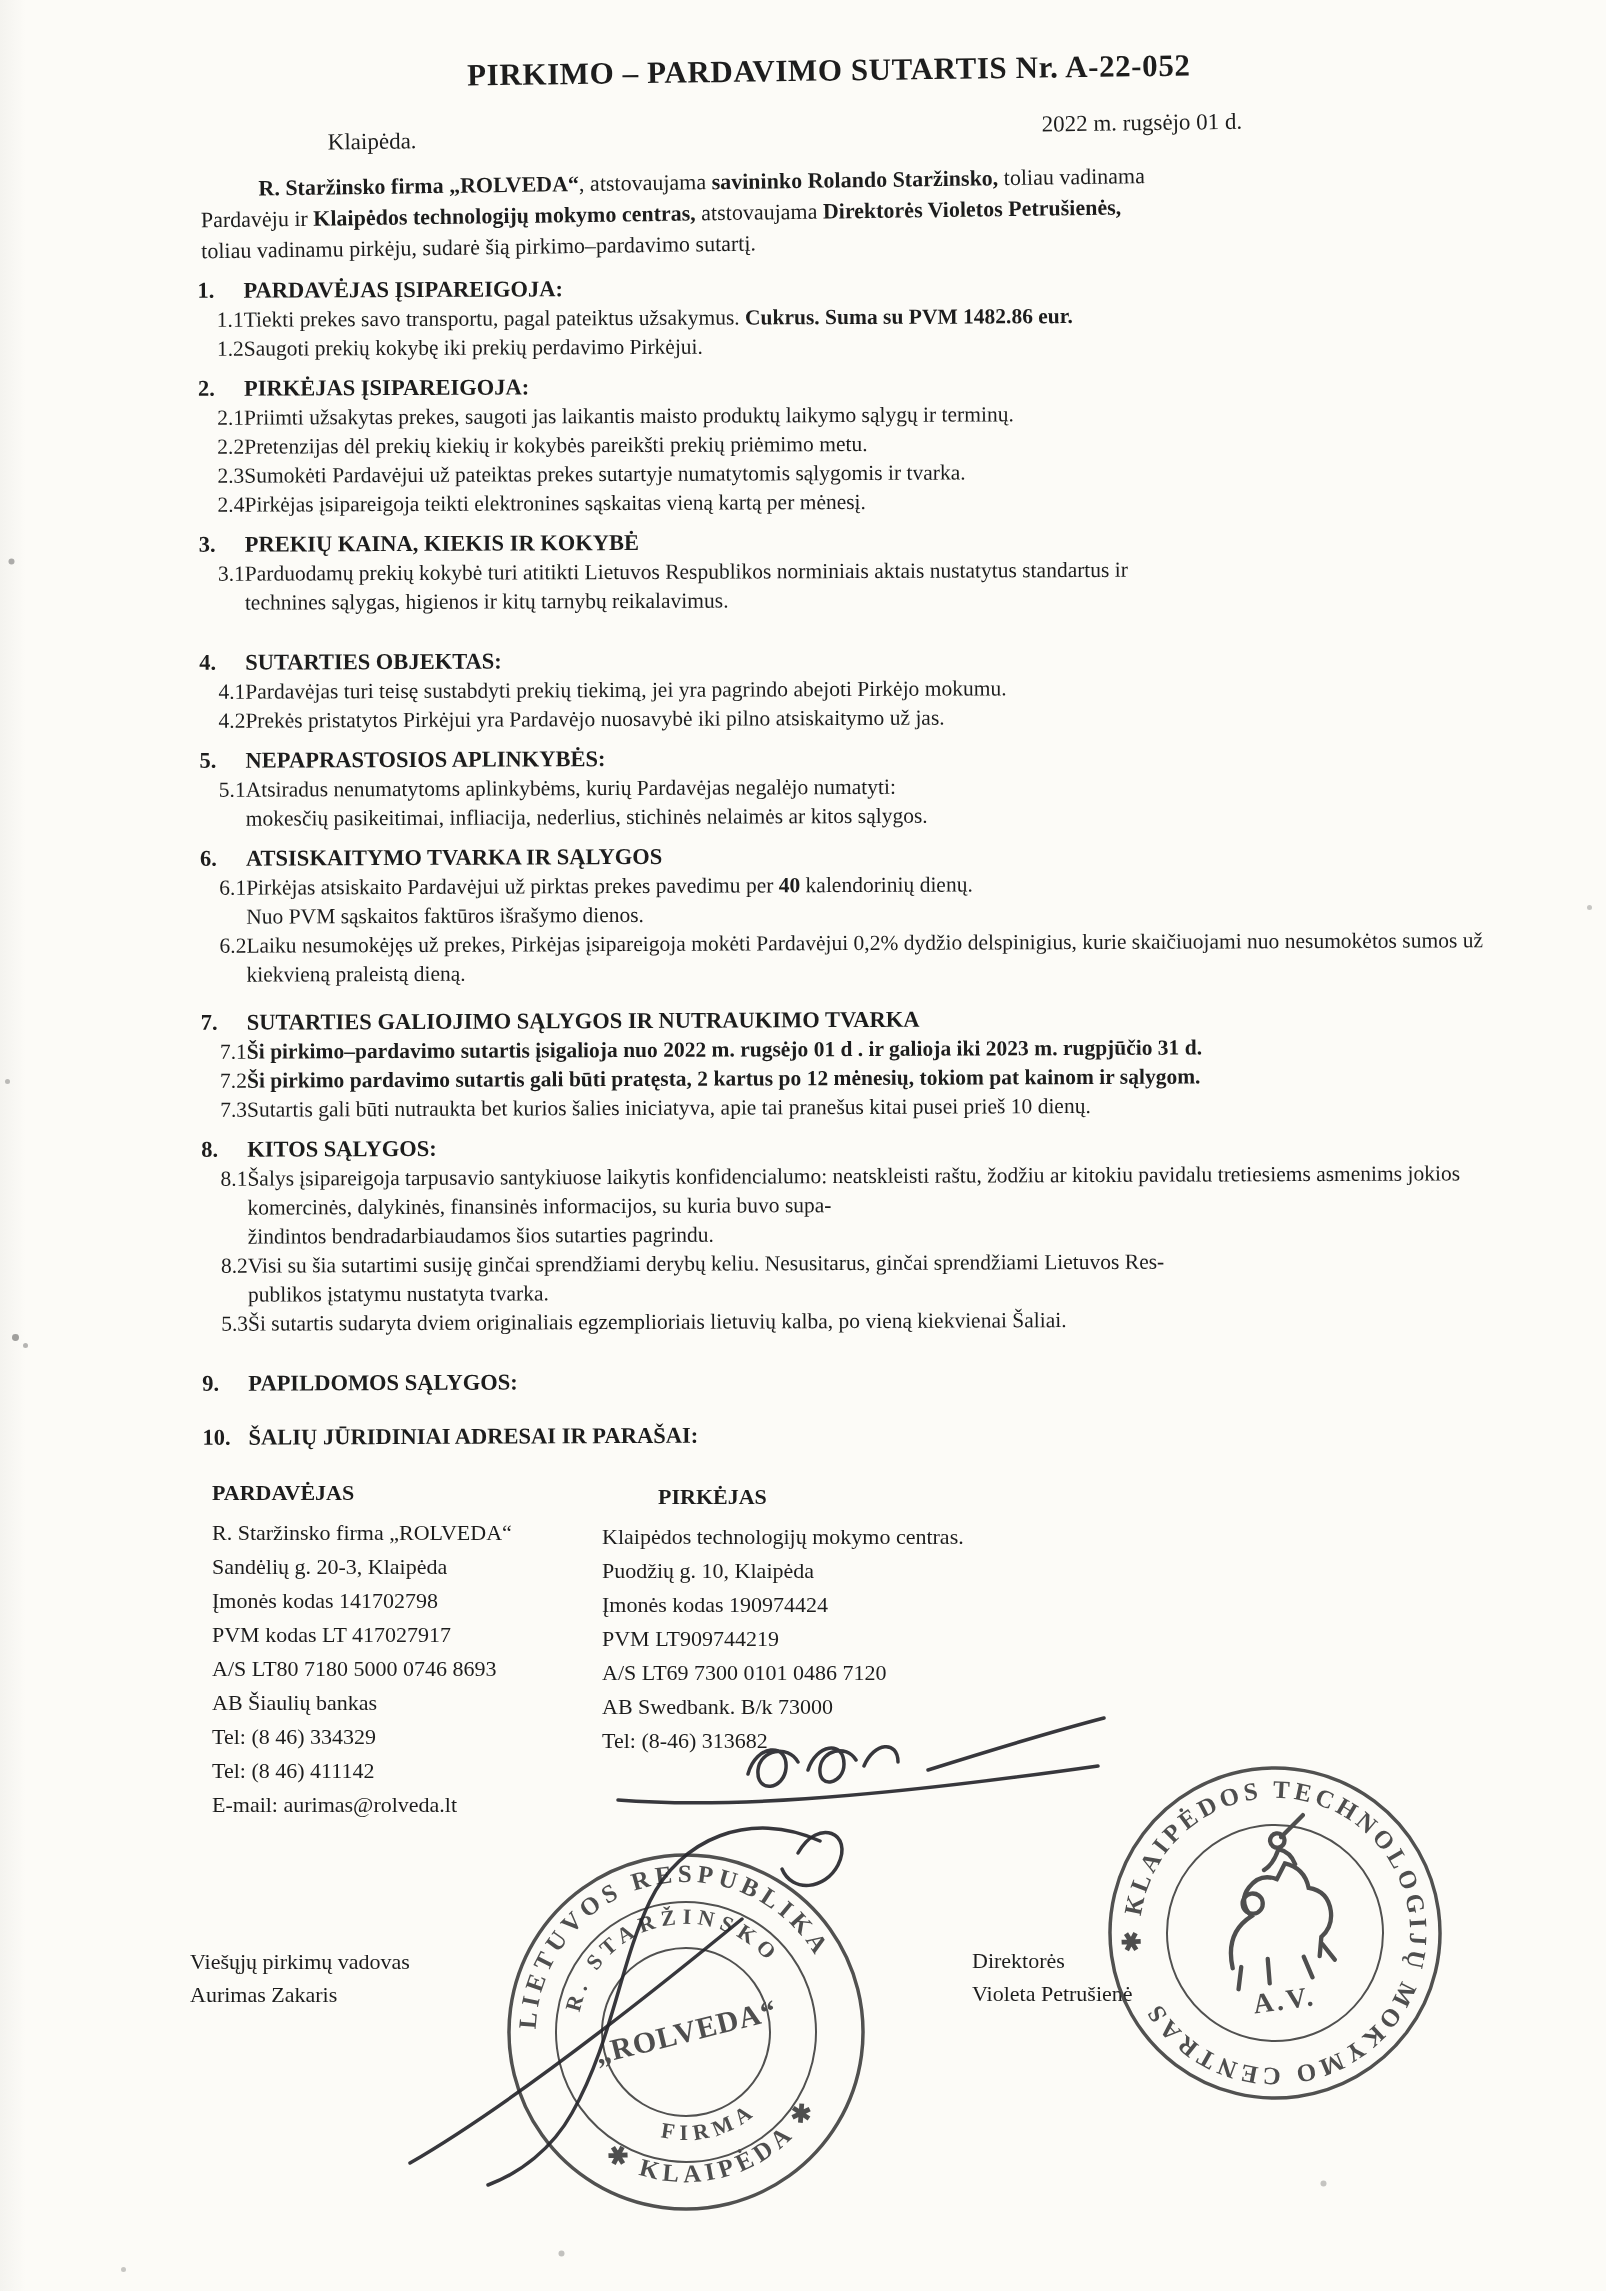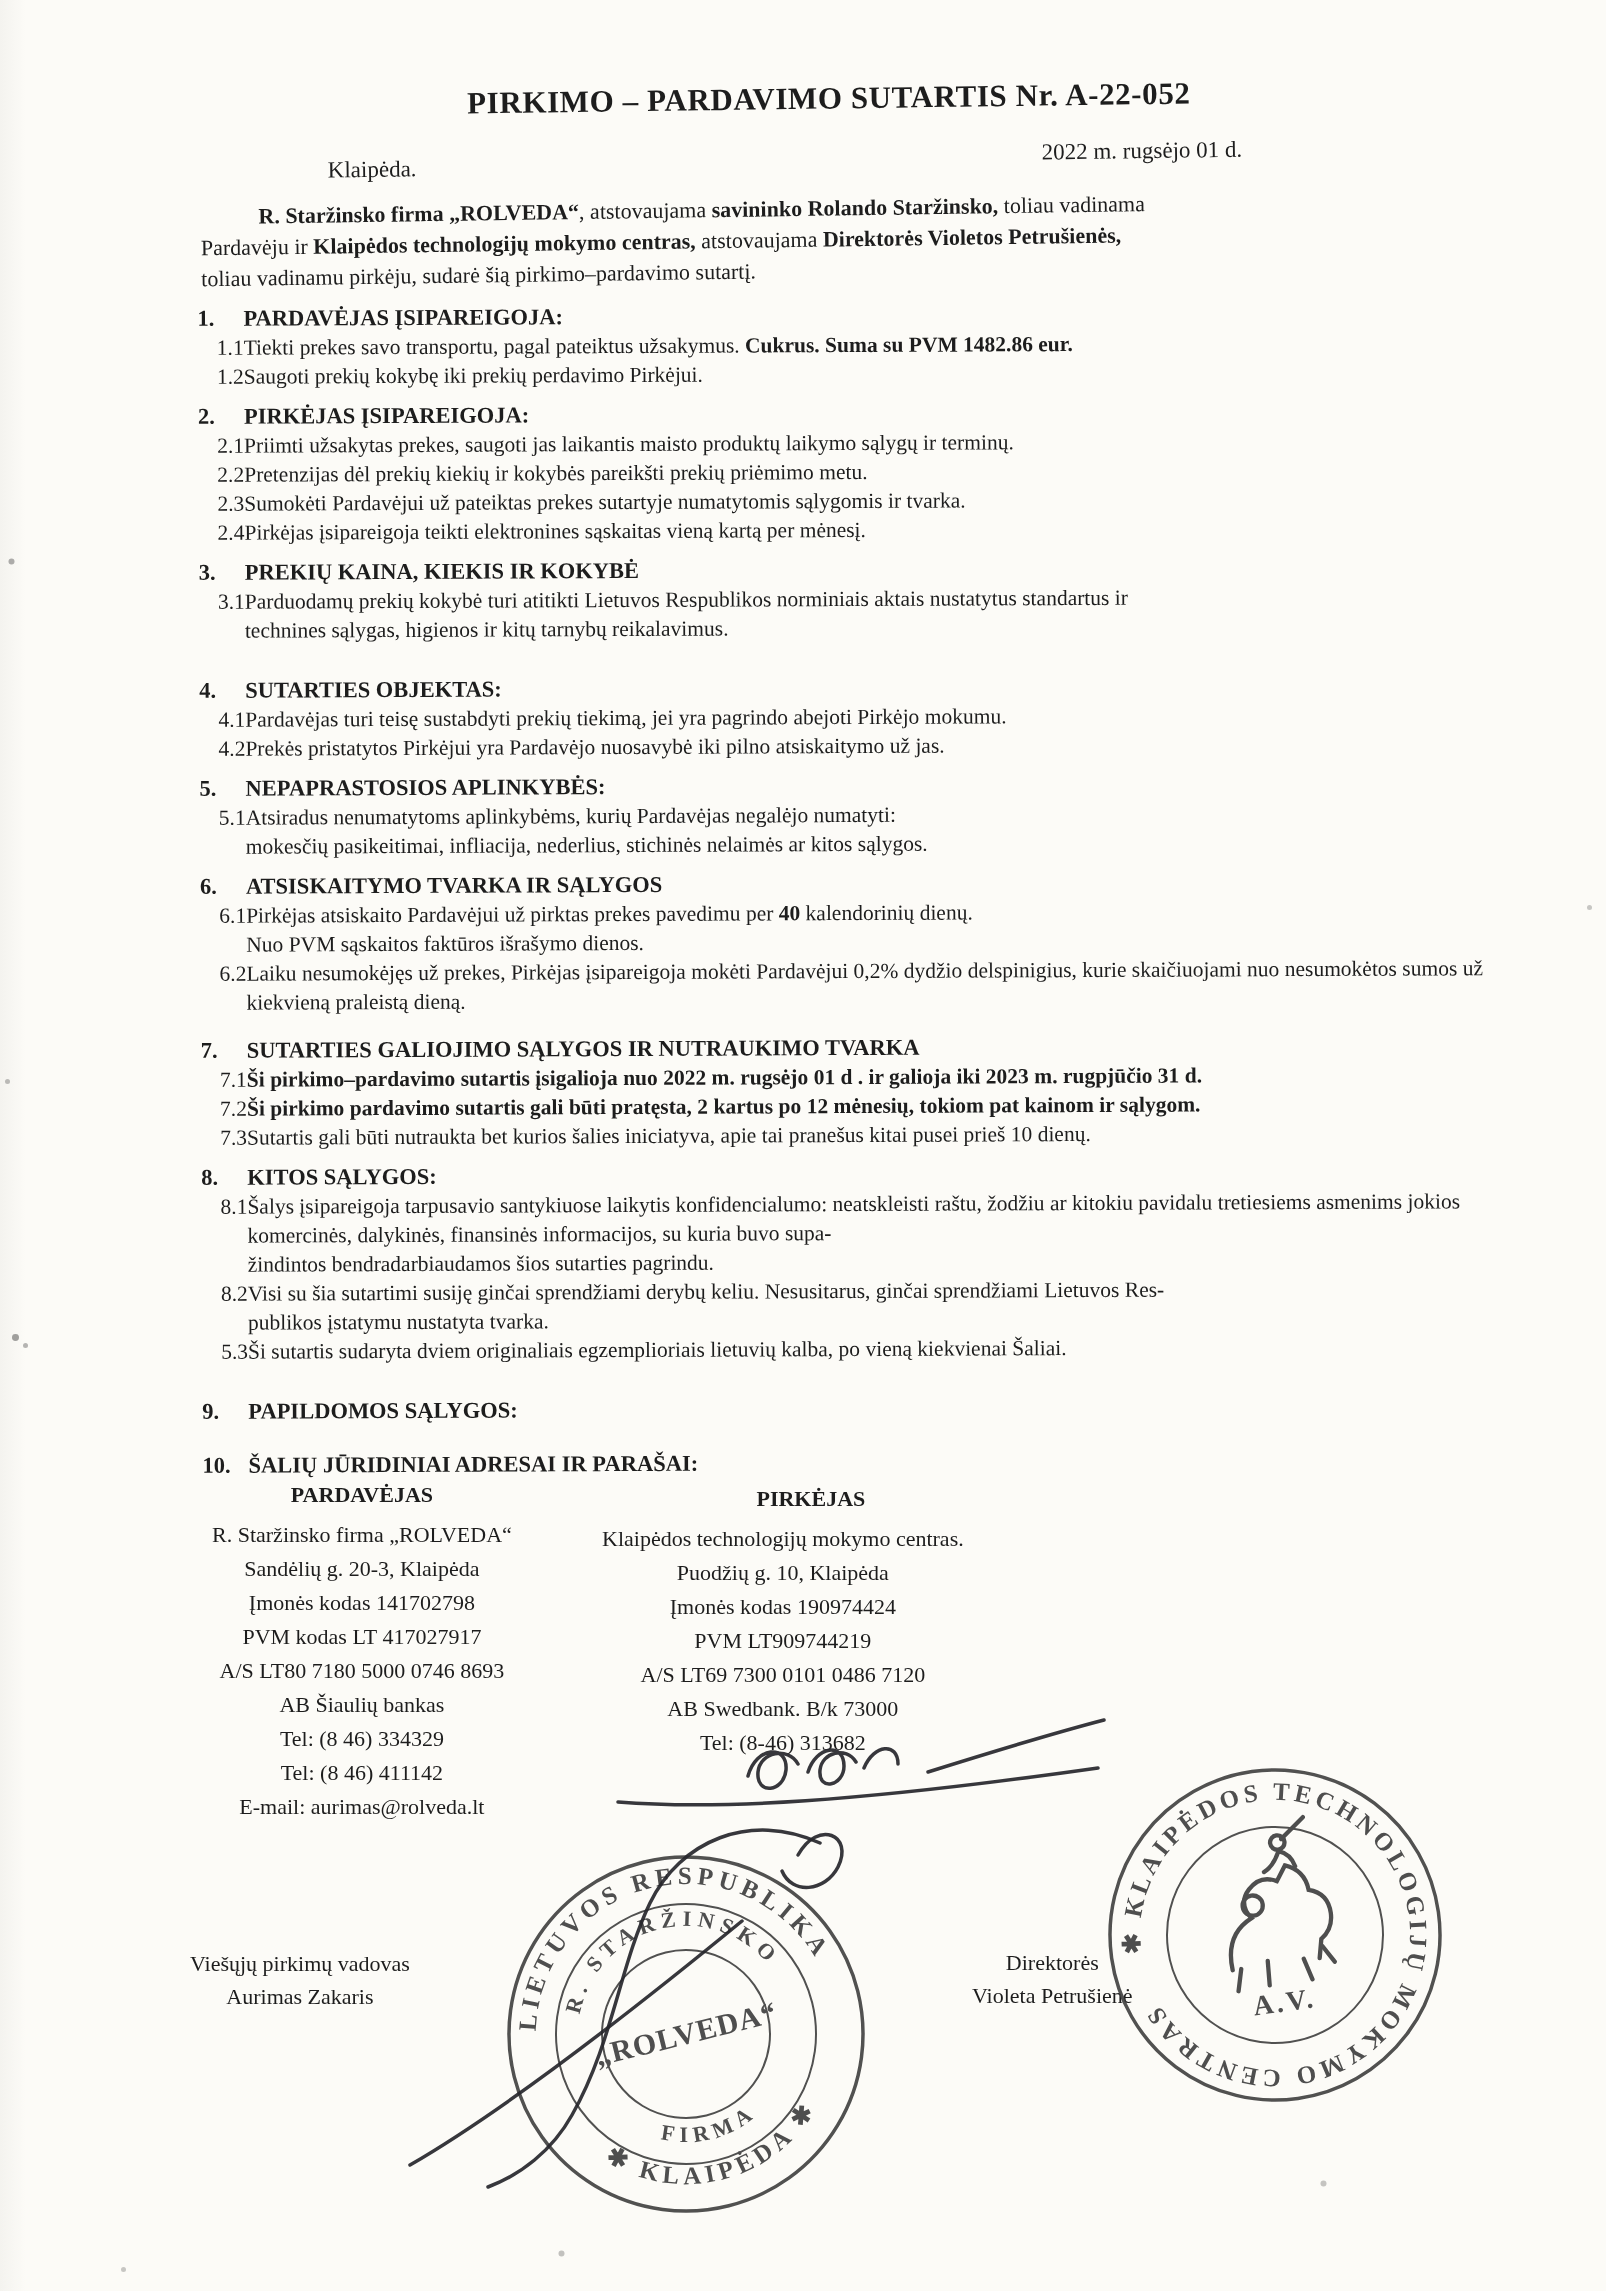--- a/index.html
+++ b/index.html
@@ -2,21 +2,21 @@
 <html><head>
 <meta charset="utf-8">
 <style>
   * { margin:0; padding:0; box-sizing:border-box; }
   html,body { background:#ffffff; }
   .page {
     width:1606px; height:2291px; position:relative; overflow:hidden;
     background:linear-gradient(90deg,#f4f3ef 0px,#fcfbf7 26px,#fcfbf7 100%);
     font-family:"Liberation Serif", serif;
     color:#1d1d1d;
-    padding:82px 100px 0 200px;
+    padding:54px 100px 0 200px;
   }
   .speckles { position:absolute; left:0; top:0; width:3px; height:3px; border-radius:50%;
     box-shadow: 10px 560px 0 1.5px rgba(60,60,60,.40), 6px 1080px 0 1px rgba(60,60,60,.32),
       14px 1336px 0 2px rgba(50,50,50,.45), 24px 1344px 0 1px rgba(50,50,50,.35),
       560px 2252px 0 1.5px rgba(60,60,60,.30), 1588px 906px 0 1px rgba(60,60,60,.28),
       122px 2268px 0 1px rgba(60,60,60,.28), 1322px 2182px 0 1.5px rgba(70,70,70,.30); }
   .head-tilt { transform:rotate(-0.8deg); transform-origin:40% 50%; }
   .doc-title { text-align:center; font-weight:bold; font-size:31px; letter-spacing:.6px; padding-right:46px; }
   .place-date { position:relative; height:46px; margin-top:22px; font-size:23px; }
   .place { position:absolute; left:128px; top:12px; }
@@ -27,21 +27,21 @@
   .section { margin-top:10px; }
   .section:nth-of-type(4)  { margin-top:30px; }
   .section:nth-of-type(7)  { margin-top:18px; }
   .section:nth-of-type(9)  { margin-top:30px; }
   .section:nth-of-type(10) { margin-top:24px; }
   .sec-head { display:flex; font-weight:bold; font-size:22.5px; line-height:30px; }
   .sec-no { width:46px; flex:none; }
   .item { display:flex; font-size:21.5px; line-height:29px; }
   .item-no { width:46px; flex:none;text-align:right; }
   .item-text { flex:1; }
-  .sig-block { position:relative; height:792px; font-size:22px;text-align:center; }
+  .sig-block { position:relative; height:792px; margin-top:26px; font-size:22px; }
   .addr-col { position:absolute; top:0; line-height:34px; }
   .seller-col { left:12px; }
   .buyer-col  { left:402px; top:4px; }
   .addr-heading { font-weight:bold; margin-bottom:6px; }
   .buyer-col .addr-heading { margin-left:56px; }
   .role { position:absolute; line-height:33px; }
   .seller-role { left:-10px; top:469px; }
   .buyer-role  { left:772px; top:468px; }
   .stamp { position:absolute; opacity:.9; }
   .stamp-seller { left:296px; top:366px; transform:rotate(-14deg); }

